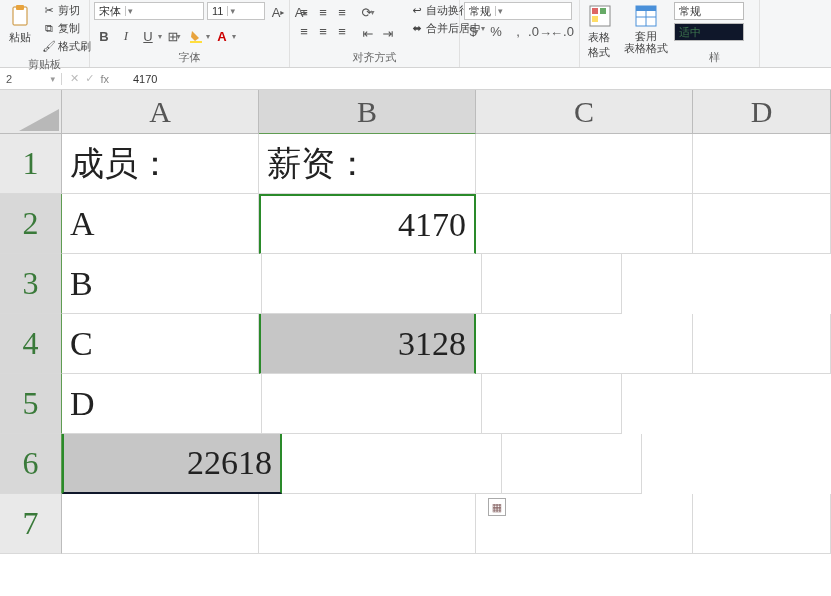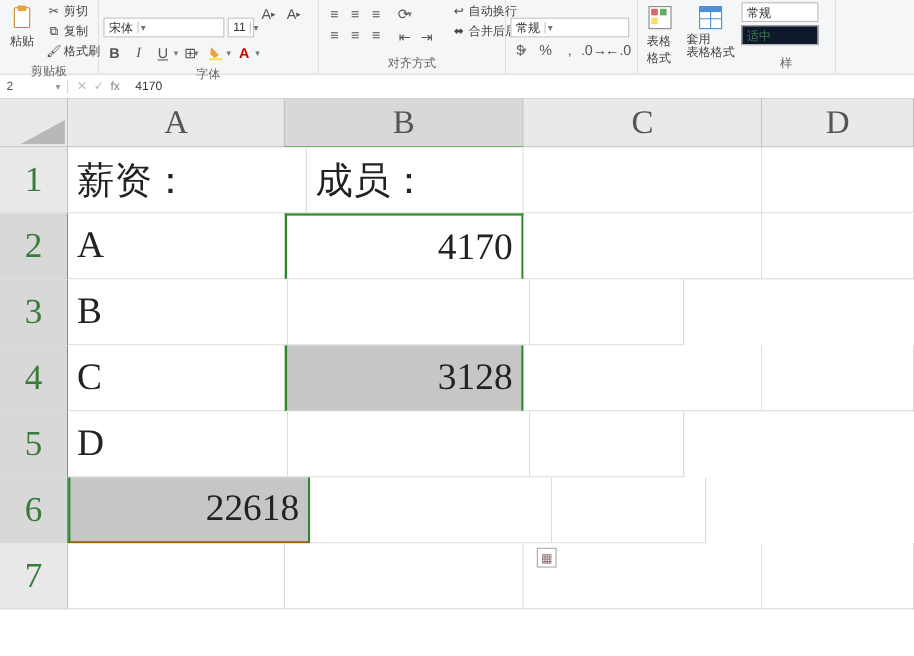--- a/index.html
+++ b/index.html
@@ -8,57 +8,57 @@
   
   .ribbon { background: #f5f6f7; border-bottom: 1px solid #d4d4d4; height: 68px; display: flex; }
   .rgroup { border-right: 1px solid #e0e0e0; display: flex; flex-direction: column; justify-content: space-between; padding: 2px 4px 0 4px; }
   .rgroup-body { flex: 1; display: flex; align-items: flex-start; gap: 4px; }
   .rgroup-label { text-align: center; font-size: 11px; color: #666; padding: 2px 0; }
   .stackv { display: flex; flex-direction: column; gap: 1px; }
   .rbtn { display: flex; align-items: center; gap: 2px; font-size: 11px; color: #444; padding: 1px 2px; cursor: pointer; white-space: nowrap; }
   .ico { width: 14px; height: 14px; display: inline-flex; align-items: center; justify-content: center; }
   .bigbtn { display: flex; flex-direction: column; align-items: center; gap: 2px; font-size: 11px; color: #444; padding: 2px 4px; cursor: pointer; }
   .bigbtn .ico-lg { width: 24px; height: 24px; }
-  .combo { display: flex; align-items: center; border: 1px solid #c4c4c4; background: #fff; font-size: 11px; height: 18px; margin-top: 14px; }
+  .combo { display: flex; align-items: center; border: 1px solid #c4c4c4; background: #fff; font-size: 11px; height: 18px; }
   .combo span { padding: 0 4px; }
   .combo .caret { border-left: 1px solid #c4c4c4; padding: 0 2px; color: #777; font-size: 9px; }
   .font-row1 { display: flex; gap: 3px; margin-bottom: 3px; }
   .font-row2 { display: flex; gap: 2px; align-items: center; }
   .sqbtn { width: 20px; height: 20px; display: inline-flex; align-items: center; justify-content: center; cursor: pointer; font-size: 13px; color: #555; }
   .tiny-caret { font-size: 8px; color: #777; margin-left: -2px; }
   .aligngrid { display: grid; grid-template-columns: repeat(3, 18px); grid-template-rows: repeat(2, 18px); gap: 1px; }
   .style-box { width: 70px; height: 18px; border: 1px solid #bbb; display: flex; align-items: center; padding: 0 4px; font-size: 11px; margin-bottom: 2px; }
   .style-normal { background: #fff; }
   .style-ok { background: #0f172a; color: #3f7a4f; }
 
   
   .fbar { display: flex; align-items: center; height: 22px; border-bottom: 1px solid #d4d4d4; background: #fff; font-size: 11px; }
   .namebox { width: 62px; border-right: 1px solid #d4d4d4; padding: 0 6px; display: flex; align-items: center; justify-content: space-between; color: #555; }
   .fbtns { display: flex; align-items: center; gap: 6px; padding: 0 8px; color: #999; }
-  .fxlabel { color: #888; margin-right: 6px; }
+  .fxlabel { color: #888; margin-right: 16px; }
   .fval { color: #333; }
 
   
   .grid { position: relative; }
   .corner { position: absolute; left: 0; top: 0; width: 62px; height: 44px; background: #e9e9e9; border-right: 1px solid #bcbcbc; border-bottom: 1px solid #bcbcbc; }
   .corner::after { content: ""; position: absolute; right: 2px; bottom: 2px; width: 0; height: 0; border-style: solid; border-width: 0 0 22px 40px; border-color: transparent transparent #b8b8b8 transparent; }
   .colheads { position: absolute; left: 62px; top: 0; right: 0; height: 44px; display: flex; }
   .colhead { border-right: 1px solid #bcbcbc; border-bottom: 1px solid #bcbcbc; background: #e9e9e9; display: flex; align-items: center; justify-content: center; font-size: 30px; font-family: "Times New Roman", serif; color: #555; }
   .colhead.sel { background: #d8d8d8; border-bottom-color: #5f9c52; }
   .rowheads { position: absolute; left: 0; top: 44px; width: 62px; }
   .rowhead { height: 60px; border-right: 1px solid #bcbcbc; border-bottom: 1px solid #d9d9d9; background: #e9e9e9; display: flex; align-items: center; justify-content: center; font-size: 32px; font-family: "Times New Roman", serif; color: #3a7a3a; }
   .rowhead.sel { background: #d8d8d8; border-right-color: #5f9c52; }
   .cells { position: absolute; left: 62px; top: 44px; right: 0; }
   .row { display: flex; height: 60px; }
   .cell { border-right: 1px solid #d9d9d9; border-bottom: 1px solid #d9d9d9; font-size: 34px; font-family: SimSun, "Times New Roman", serif; color: #222; padding: 0 8px; display: flex; align-items: center; background: #fff; }
   .cell.num { justify-content: flex-end; }
   .cell.selrange { background: #c6c6c6; }
   .colB-sel-border { border-left: 2px solid #2a8a2a; border-right: 2px solid #2a8a2a; }
   .colB-sel-top { border-top: 2px solid #2a8a2a; }
-  .colB-sel-bottom { border-bottom: 2px solid #a16207; }
+  .colB-sel-bottom { border-bottom: 2px solid #0f172a; }
   .active-cell { background: #fff !important; }
   .quick-icon { position: absolute; width: 18px; height: 18px; border: 1px solid #aaa; background: #fff; display: flex; align-items: center; justify-content: center; font-size: 11px; color: #866; cursor: pointer; }
 </style>
 </head>
 <body>
 
 <div class="ribbon">
 
   <div class="rgroup" style="width:90px">
     <div class="rgroup-body">
@@ -89,21 +89,21 @@
     <div class="rgroup-label">剪贴板</div>
   </div>
 
   <div class="rgroup" style="width:200px">
     <div class="rgroup-body stackv" style="width:100%">
       <div class="font-row1">
         <div class="combo" style="width:110px">
           <span>宋体</span>
             <span class="caret">▾</span>
         </div>
-        <div class="combo" style="width:24px">
+        <div class="combo" style="width:58px">
           <span>11</span>
             <span class="caret">▾</span>
         </div>
         <div class="sqbtn" title="A+">A<sup style="font-size:8px">▸</sup></div>
         <div class="sqbtn" title="A-">A<sub style="font-size:8px">▸</sub></div>
       </div>
       <div class="font-row2">
         <div class="sqbtn" style="font-weight:bold">B</div>
         <div class="sqbtn" style="font-style:italic;font-family:serif">I</div>
         <div class="sqbtn" style="text-decoration:underline">U</div>
@@ -188,21 +188,21 @@
       </div>
       <div class="bigbtn">
         <span class="ico-lg">
           <svg width="24" height="24">
               <rect x="2" y="2" width="20" height="20" fill="#fff" stroke="#4a90d9"></rect>
               <rect x="2" y="2" width="20" height="5" fill="#4a90d9"></rect>
               <line x1="2" y1="13" x2="22" y2="13" stroke="#4a90d9"></line>
               <line x1="12" y1="2" x2="12" y2="22" stroke="#4a90d9"></line>
             </svg>
         </span>
-        <span style="white-space:pre;line-height:1.1">套用
+        <span style="white-space:pre;text-align:center;line-height:1.1">套用
 表格格式</span>
       </div>
     </div>
   </div>
 
   <div class="rgroup" style="width:90px">
     <div class="rgroup-body stackv">
       <div class="style-box style-normal">常规</div>
       <div class="style-box style-ok">适中</div>
     </div>
@@ -238,22 +238,22 @@
     <div class="rowhead sel">2</div>
     <div class="rowhead sel">3</div>
     <div class="rowhead sel">4</div>
     <div class="rowhead sel">5</div>
     <div class="rowhead sel">6</div>
     <div class="rowhead">7</div>
   </div>
 
   <div class="cells">
     <div class="row">
+      <div class="cell" style="width:200px">成员：</div>
       <div class="cell" style="width:220px">薪资：</div>
-      <div class="cell" style="width:200px">成员：</div>
       <div class="cell" style="width:220px"></div>
       <div class="cell" style="width:140px"></div>
     </div>
     <div class="row">
       <div class="cell" style="width:200px">A</div>
       <div class="cell num colB-sel-border colB-sel-top active-cell" style="width:220px">4170</div>
       <div class="cell" style="width:220px"></div>
       <div class="cell" style="width:140px"></div>
     </div>
     <div class="row">

